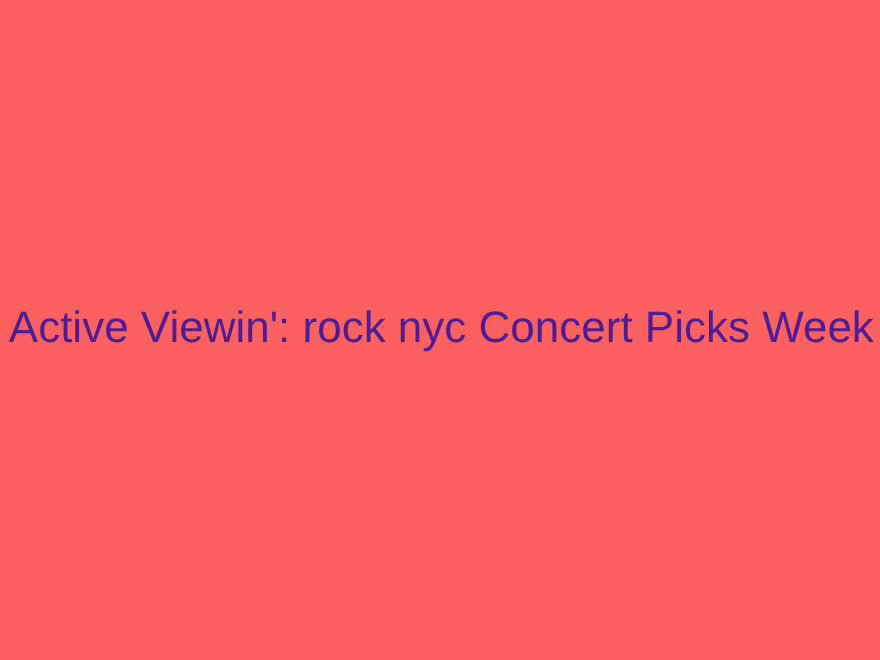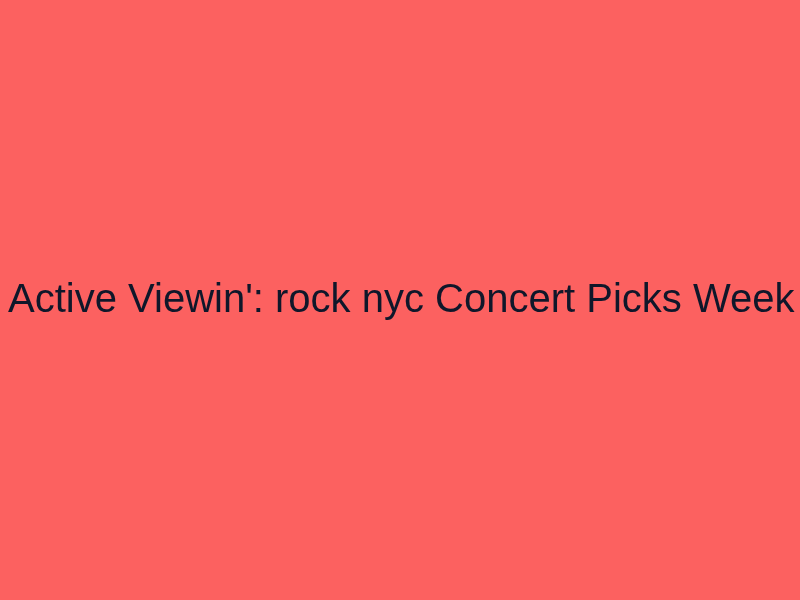--- a/index.html
+++ b/index.html
@@ -33,21 +33,21 @@
     display: block;
     width: 100%;
     padding: 0 8px;
     box-sizing: border-box;
     font-family: "Liberation Sans", sans-serif;
     font-size: 40px;
     font-weight: normal;
     font-style: normal;
     line-height: 1.15;
     letter-spacing: 0;
-    color: #0f172a;
+    color: #4c1d95;
     white-space: nowrap;
     text-align: center;
     margin: 0;
     
     position: relative;
     top: -2px;
   }
 </style>
 </head>
 <body>

